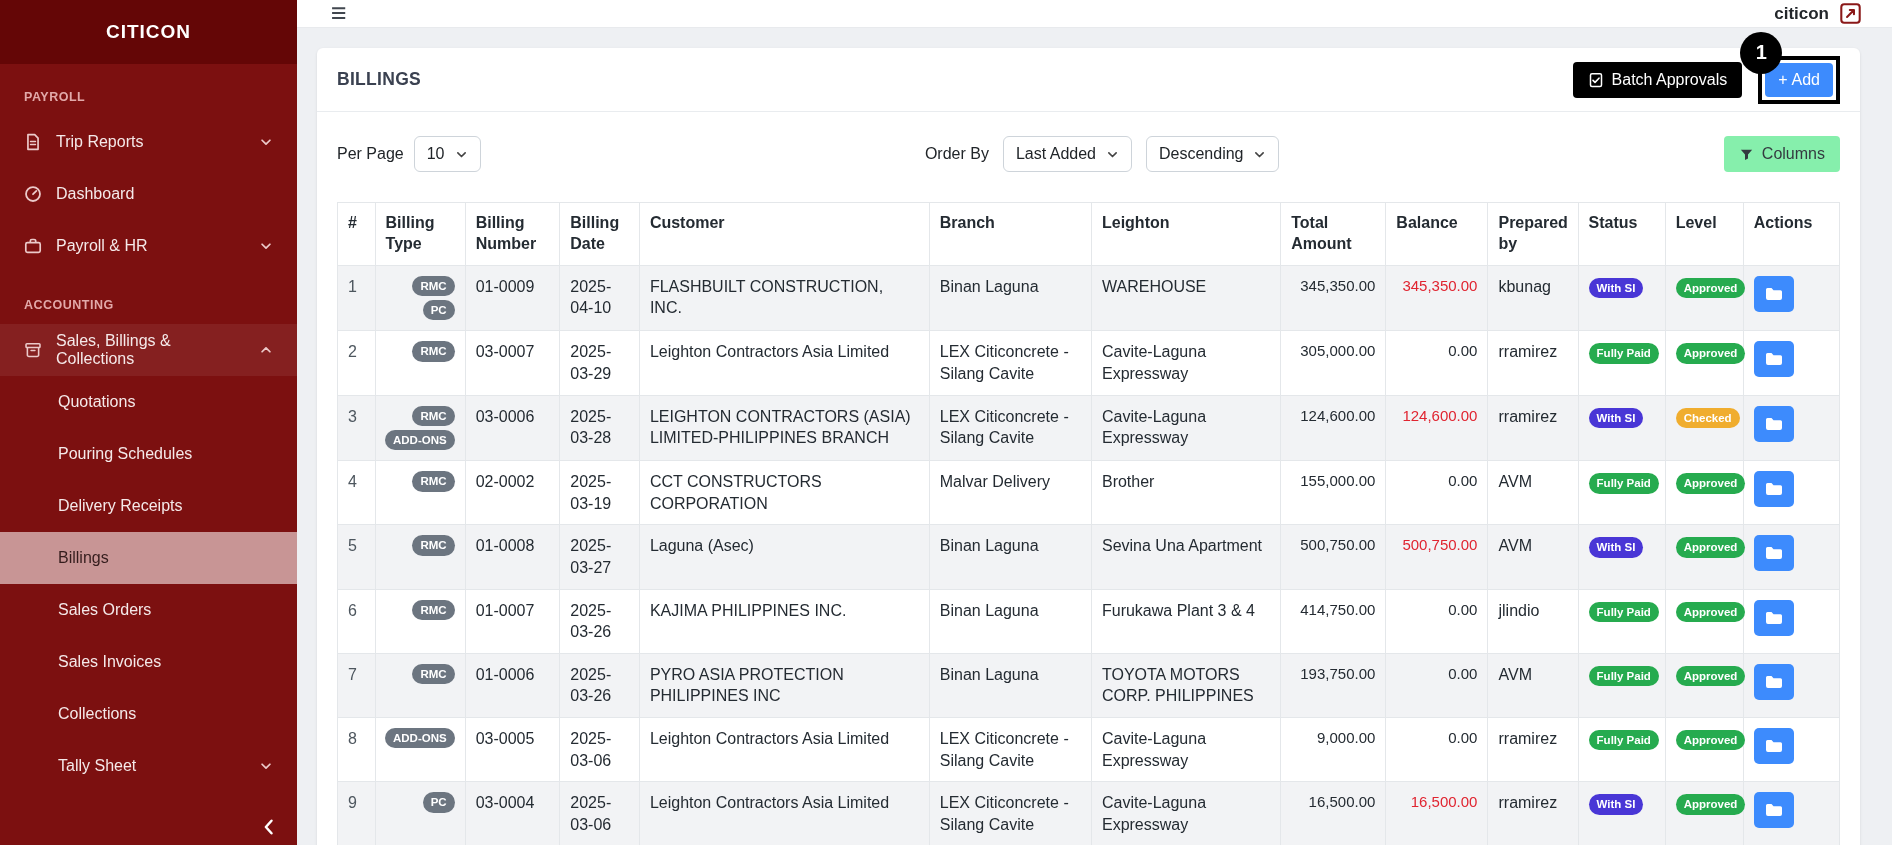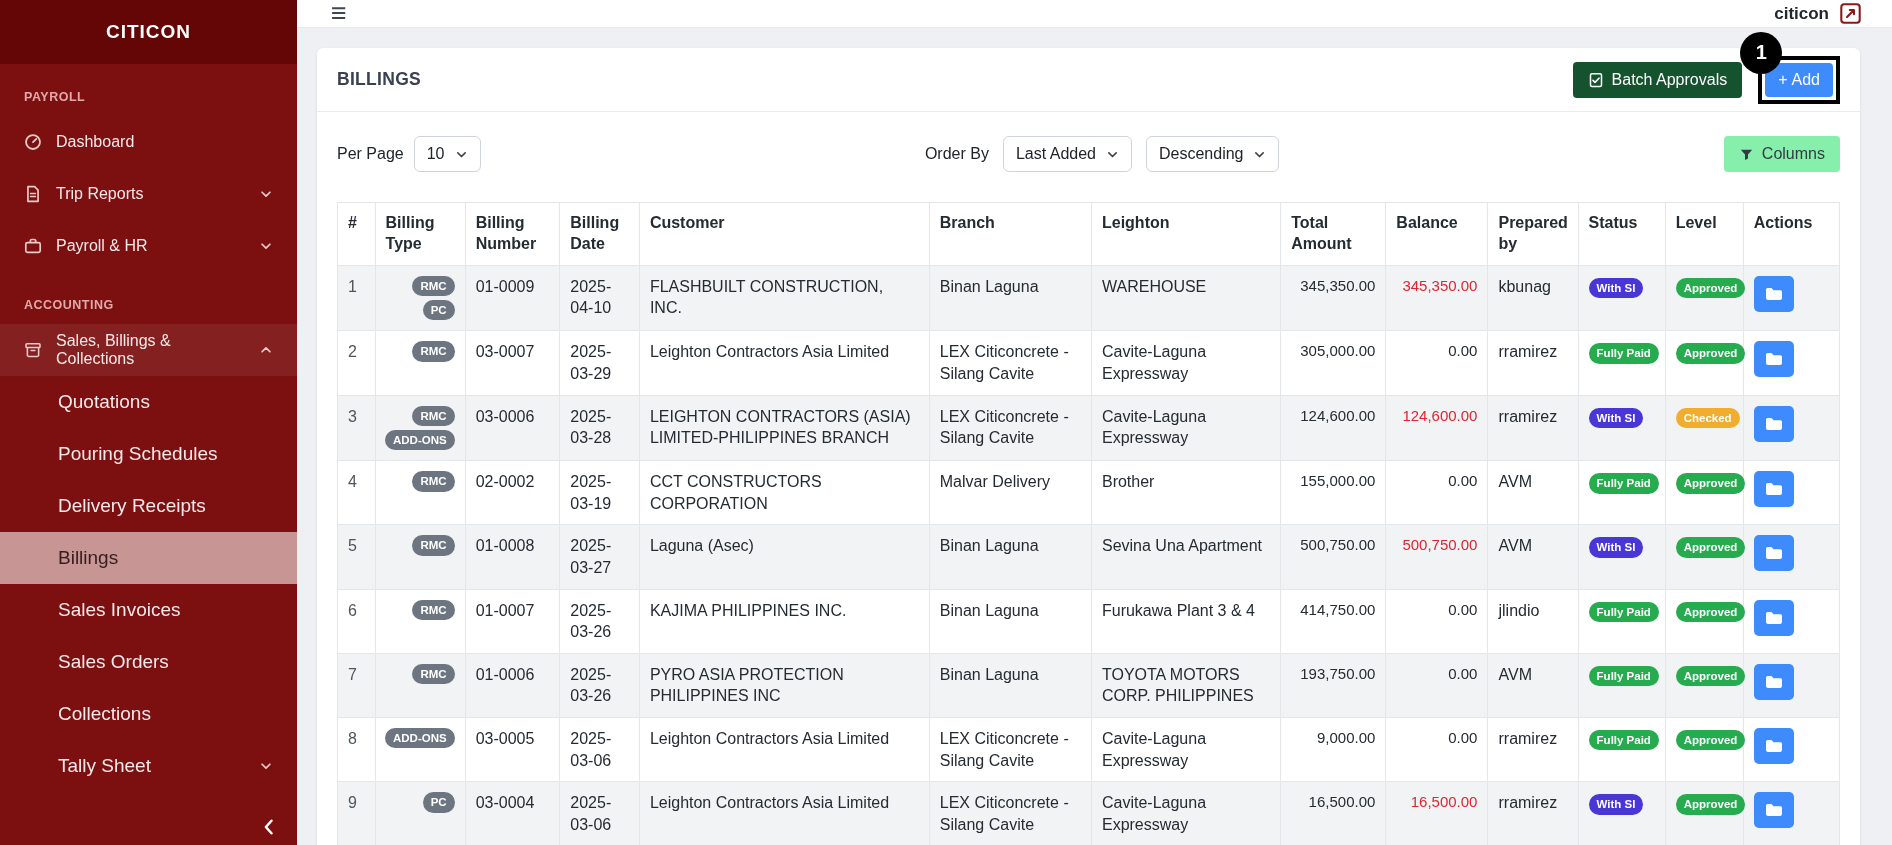--- a/index.html
+++ b/index.html
@@ -9,21 +9,21 @@
 
   
   .sidebar { width:297px; flex-shrink:0; background:#7c1010; color:#f5e9e9; position:relative; }
   .sidebar-logo { height:64px; background:#640606; display:flex; align-items:center; justify-content:center;
                   color:#fff; font-weight:bold; font-size:19px; letter-spacing:1px; }
   .section-label { font-size:12.5px; font-weight:bold; color:#e2a9a9; padding:26px 24px 12px; letter-spacing:.5px; }
   .nav-item { display:flex; align-items:center; gap:14px; padding:0 24px; height:52px; font-size:16px; cursor:pointer; }
   .nav-item .nav-icon { display:flex; align-items:center; color:#eccaca; }
   .nav-item .chev { margin-left:auto; display:flex; align-items:center; color:#eccaca; }
   .nav-item.parent-open { background:rgba(255,255,255,.07);align-items:center; }
-  .sub-item { display:flex; align-items:center; height:52px; padding:0 24px 0 58px; font-size:19px; cursor:pointer; }
+  .sub-item { display:flex; align-items:center; height:52px; padding:0 24px 0 58px; font-size:16px; cursor:pointer; }
   .sub-item .chev { margin-left:auto; display:flex; align-items:center; color:#eccaca; }
   .sub-item.active { background:#c89595; color:#351d1d; }
   .collapse-btn { position:absolute; bottom:8px; right:18px; color:#fff; cursor:pointer; display:flex; }
 
   
   .main { flex:1; min-width:0; display:flex; flex-direction:column; }
   .topbar { height:64px; background:#fff; border-bottom:1px solid #e8eaed; display:flex; align-items:center; padding:0 30px 0 34px; }
   .hamburger { font-size:27px; line-height:1; color:#41474f; cursor:pointer; }
   .topbar-right { margin-left:auto; display:flex; align-items:center; gap:10px; }
   .user-name { font-weight:bold; font-size:17px; color:#23272b; }
@@ -31,21 +31,21 @@
 
   .content { flex:1; padding:20px 32px 0 20px; }
   .card { background:#fff; border-radius:6px; box-shadow:0 1px 3px rgba(0,0,0,.10); }
   .card-header { height:64px; padding:0 20px; display:flex; align-items:center; justify-content:space-between;
                  border-bottom:1px solid #e9ecef; }
   .page-title { font-size:17.5px; font-weight:bold; color:#3a4150; letter-spacing:.3px; }
   .header-actions { display:flex; align-items:center; gap:16px; }
 
   .btn { border:none; border-radius:4px; font-size:16px; font-family:inherit; display:inline-flex;
          align-items:center; gap:8px; padding:9px 15px; cursor:pointer; white-space:nowrap; }
-  .btn-batch { background:#14532d; color:#fff;margin-left:16px; }
+  .btn-batch { background:#000000; color:#fff;margin-left:16px; }
   .btn-add { background:#3d8bfd; color:#fff; padding:8px 13px; gap:4px; }
   .add-anno { position:relative; border:4px solid #000; background:#fff; padding:3px; }
   .anno-badge { position:absolute; top:-28px; left:-22px; width:42px; height:42px; border-radius:50%;
                 background:#000; color:#fff; font-size:20px; font-weight:bold;
                 display:flex; align-items:center; justify-content:center; z-index:5; }
 
   .filter-row { display:flex; align-items:center; padding:16px 20px; }
   .inline-label { font-size:16px; color:#212529; }
   .select { display:inline-flex; align-items:center; gap:10px; background:#fff; border:1px solid #ced4da;
             border-radius:6px; padding:8px 12px; font-size:16px; color:#212529; cursor:pointer; white-space:nowrap; }
@@ -81,40 +81,40 @@
 <div class="app">
 
   <aside class="sidebar">
     <div class="sidebar-logo">CITICON</div>
 
     <div class="section-label">PAYROLL</div>
 
     <div class="nav-item">
       <span class="nav-icon">
         <svg width="18" height="18" viewBox="0 0 16 16">
-            <circle cx="8" cy="8" r="6.2" fill="none" stroke="currentColor" stroke-width="1.6"></circle>
-            <path d="M8 8.2 L11 5.2" fill="none" stroke="currentColor" stroke-width="1.6" stroke-linecap="round"></path>
-          </svg>
-      </span>
-      <span>Dashboard</span>
-    </div>
-
-    <div class="nav-item">
-      <span class="nav-icon">
-        <svg width="18" height="18" viewBox="0 0 16 16">
             <path d="M3.5 1.5 h6 l3 3 v10 h-9 z" fill="none" stroke="currentColor" stroke-width="1.5" stroke-linejoin="round"></path>
             <path d="M5.8 7.5 h4.4 M5.8 10.2 h4.4" stroke="currentColor" stroke-width="1.3" stroke-linecap="round"></path>
           </svg>
       </span>
       <span>Trip Reports</span>
       <span class="chev">
         <svg width="14" height="14" viewBox="0 0 16 16">
             <path d="M3.5 6 L8 10.5 L12.5 6" fill="none" stroke="currentColor" stroke-width="2" stroke-linecap="round" stroke-linejoin="round"></path>
           </svg>
       </span>
+    </div>
+
+    <div class="nav-item">
+      <span class="nav-icon">
+        <svg width="18" height="18" viewBox="0 0 16 16">
+            <circle cx="8" cy="8" r="6.2" fill="none" stroke="currentColor" stroke-width="1.6"></circle>
+            <path d="M8 8.2 L11 5.2" fill="none" stroke="currentColor" stroke-width="1.6" stroke-linecap="round"></path>
+          </svg>
+      </span>
+      <span>Dashboard</span>
     </div>
 
     <div class="nav-item">
       <span class="nav-icon">
         <svg width="18" height="18" viewBox="0 0 16 16">
             <rect x="1.6" y="5" width="12.8" height="8.6" rx="1.4" fill="none" stroke="currentColor" stroke-width="1.5"></rect>
             <path d="M5.6 5 V3.6 a1.4 1.4 0 0 1 1.4 -1.4 h2 a1.4 1.4 0 0 1 1.4 1.4 V5" fill="none" stroke="currentColor" stroke-width="1.5"></path>
           </svg>
       </span>
       <span>Payroll &amp; HR</span>
@@ -149,24 +149,24 @@
     <div class="sub-item">
       <span>Pouring Schedules</span>
     </div>
     <div class="sub-item">
       <span>Delivery Receipts</span>
     </div>
     <div class="sub-item active">
       <span>Billings</span>
     </div>
     <div class="sub-item">
+      <span>Sales Orders</span>
+    </div>
+    <div class="sub-item">
       <span>Sales Invoices</span>
-    </div>
-    <div class="sub-item">
-      <span>Sales Orders</span>
     </div>
     <div class="sub-item">
       <span>Collections</span>
     </div>
     <div class="sub-item">
       <span>Tally Sheet</span>
       <span class="chev">
         <svg width="14" height="14" viewBox="0 0 16 16">
             <path d="M3.5 6 L8 10.5 L12.5 6" fill="none" stroke="currentColor" stroke-width="2" stroke-linecap="round" stroke-linejoin="round"></path>
           </svg>

